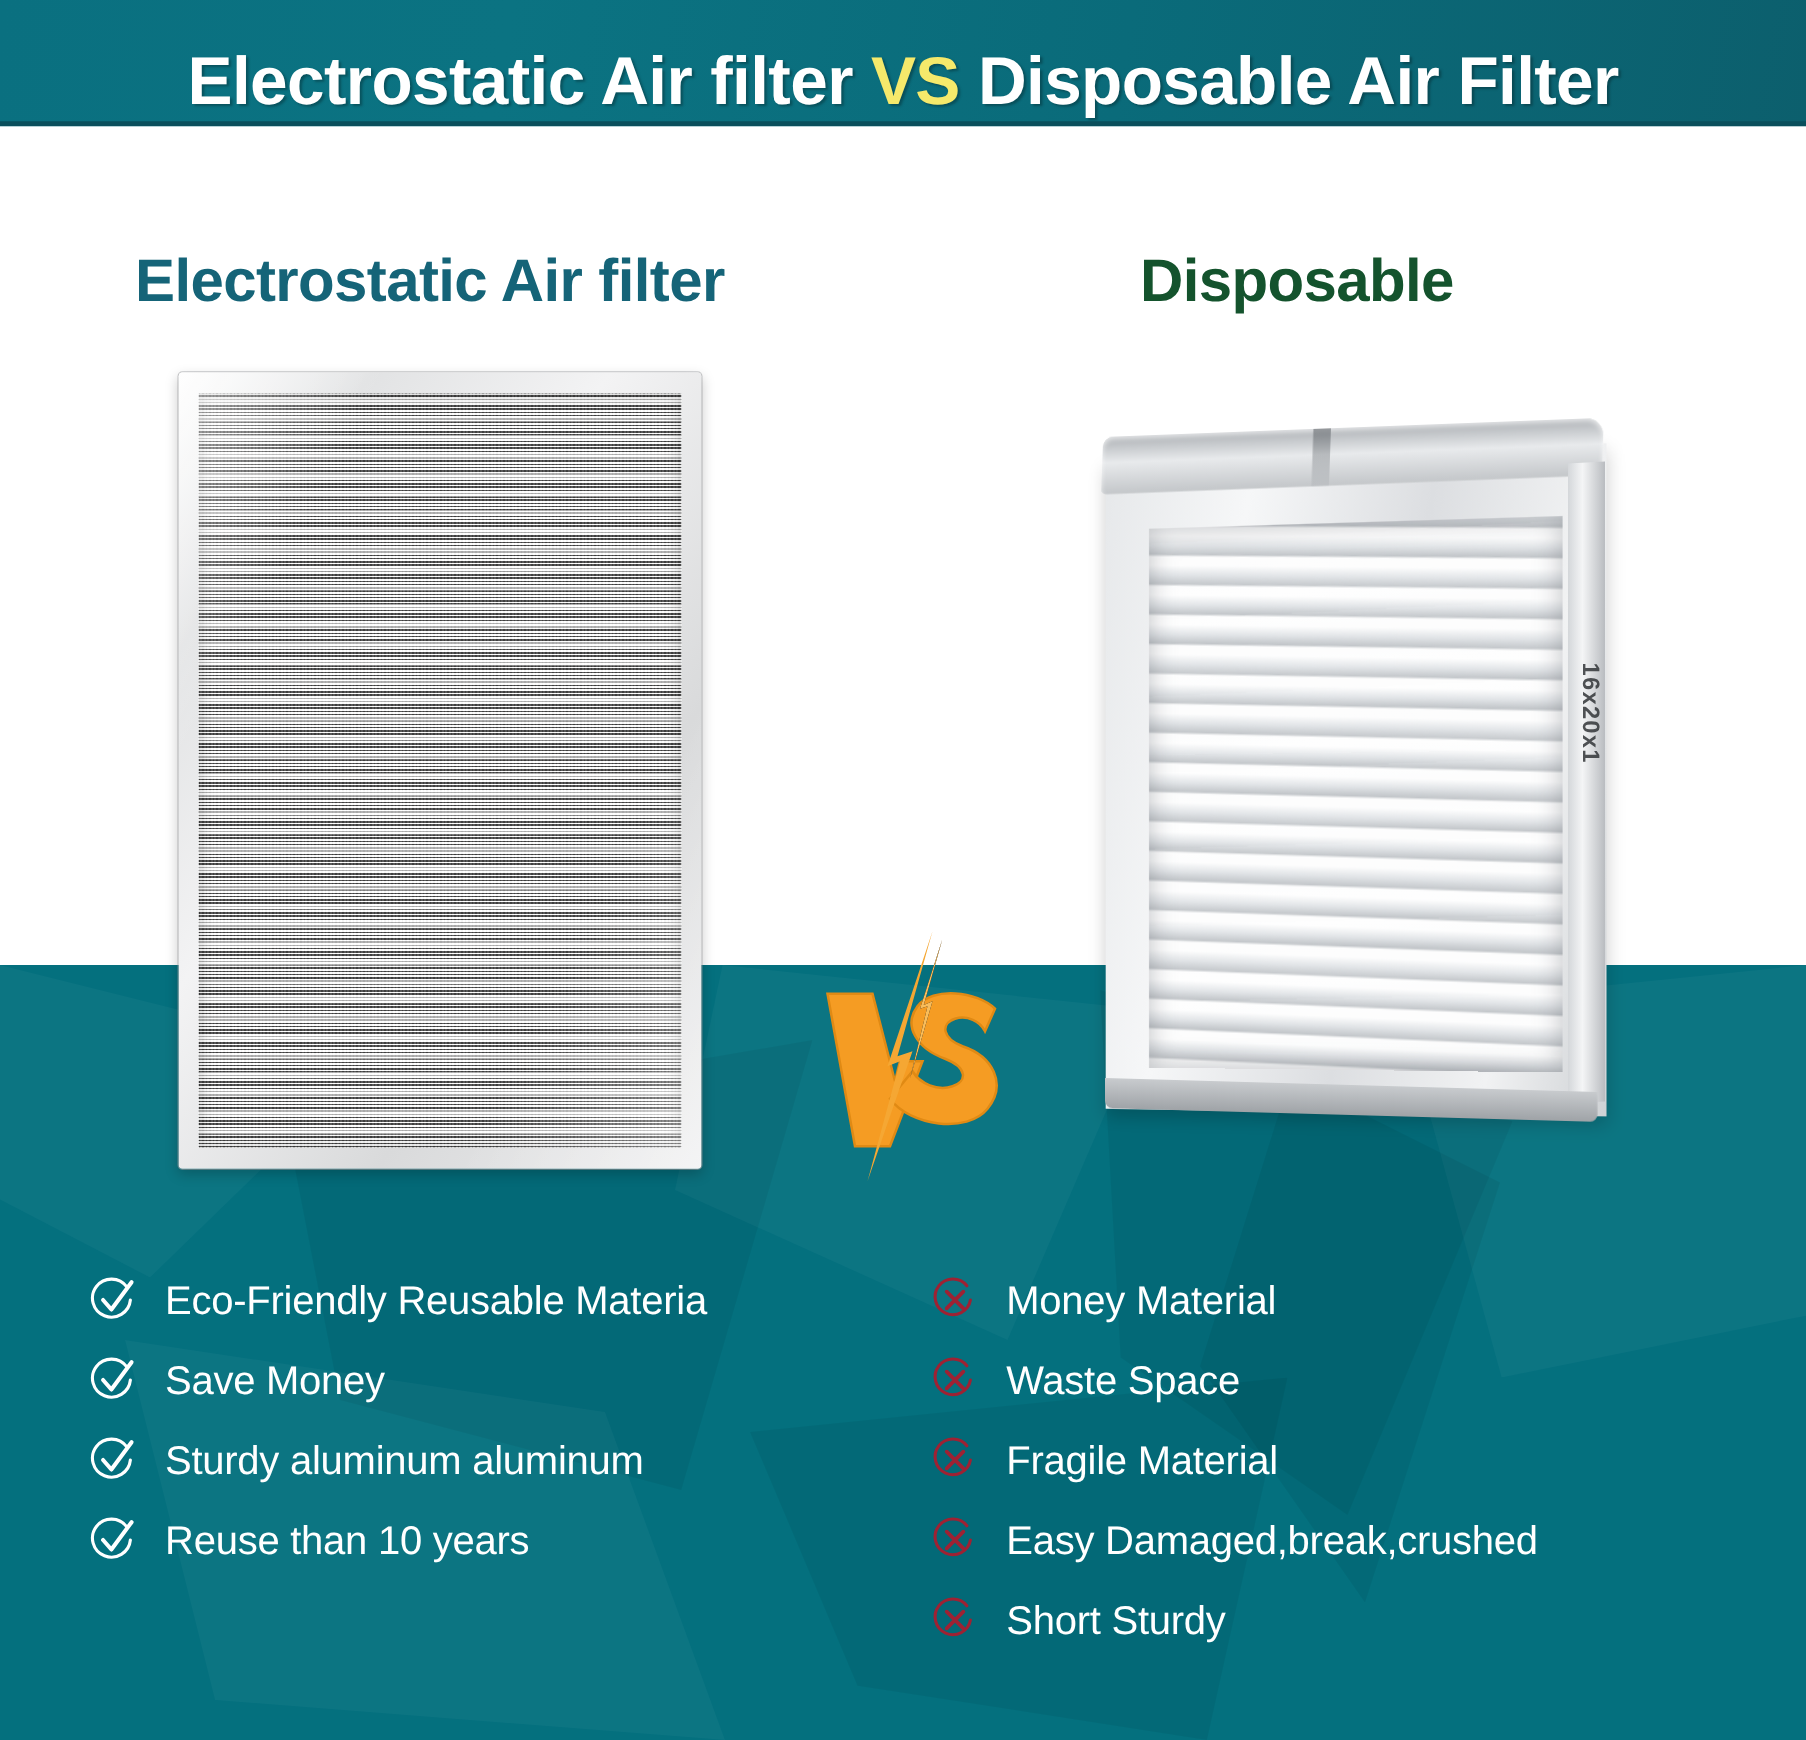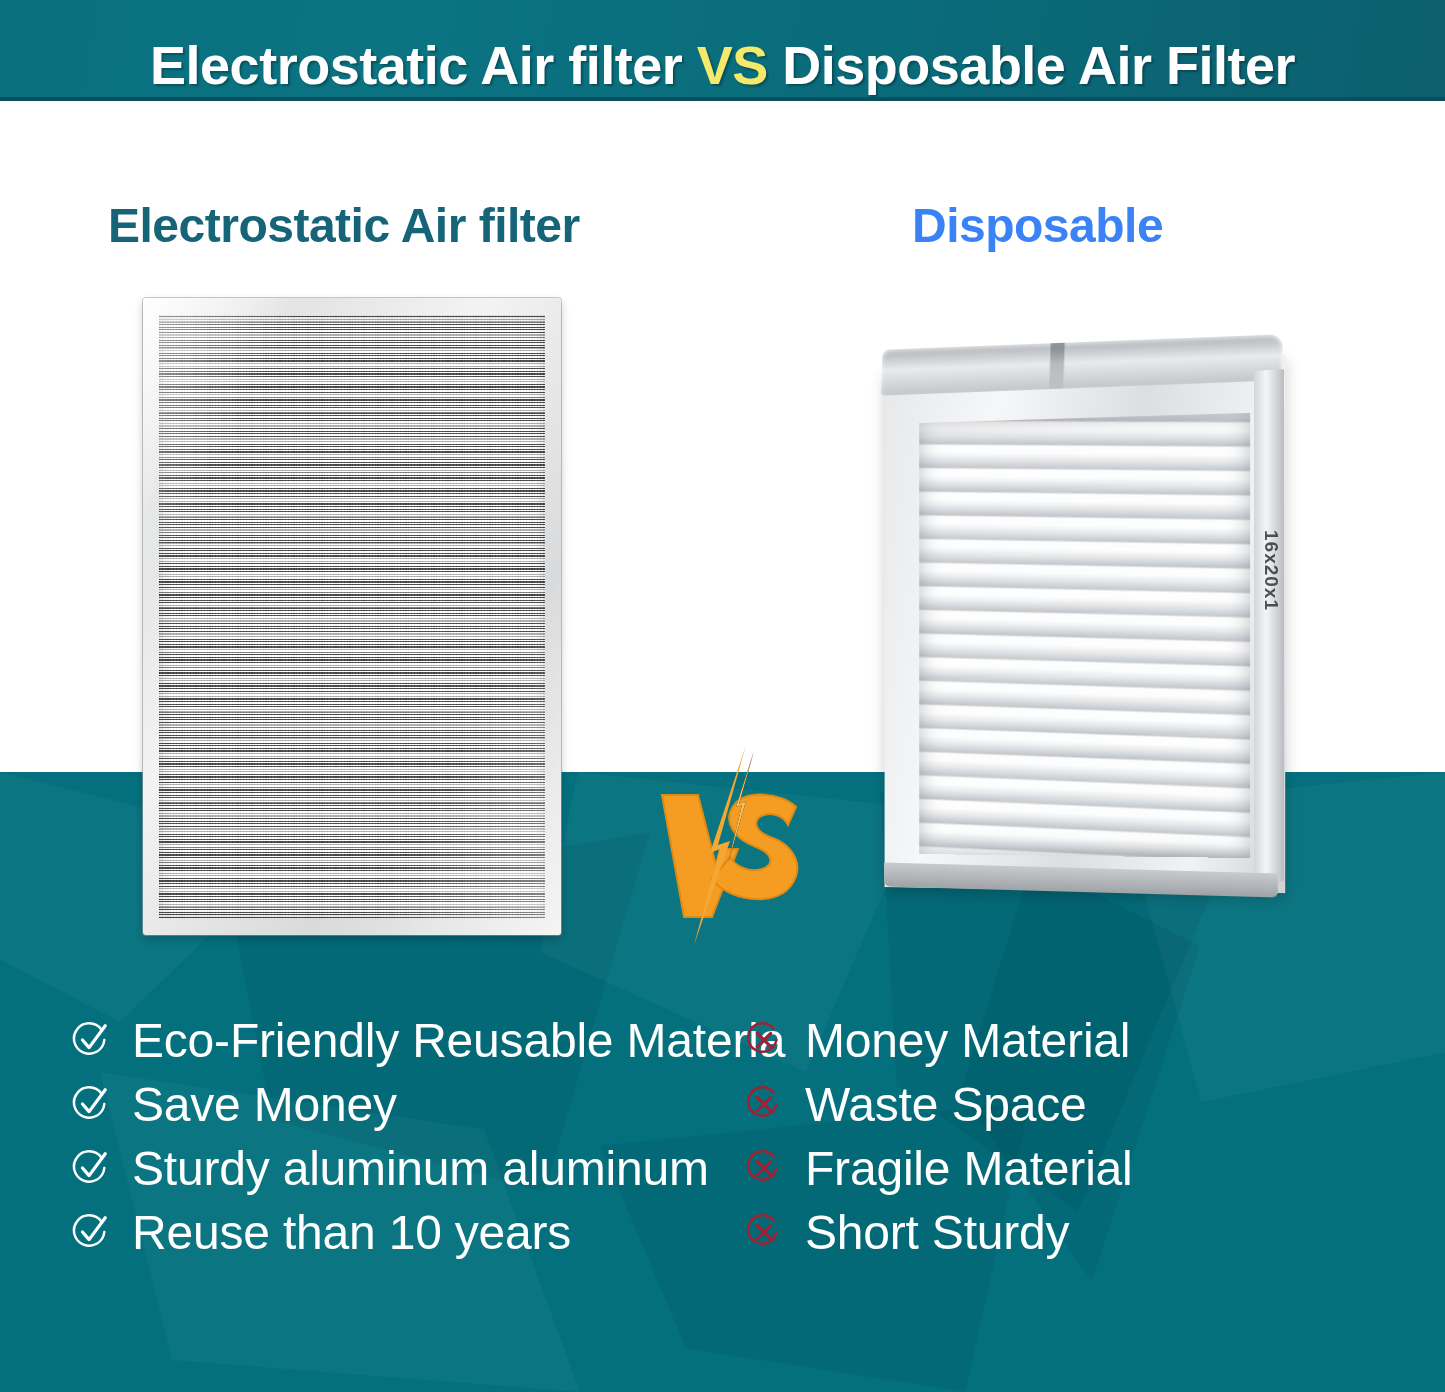--- a/index.html
+++ b/index.html
@@ -90,21 +90,21 @@
 
   
   .col-label {
     position: absolute;
     font-size: 48px;
     font-weight: bold;
     white-space: nowrap;
     letter-spacing: -0.5px;
   }
   .col-label.left  { left: 108px; top: 198px; color: #156478; }
-  .col-label.right { left: 912px; top: 198px; color: #3b82f6; }
+  .col-label.right { left: 912px; top: 198px; color: #14532d; }
 
   
   .electro-filter {
     position: absolute;
     left: 143px;
     top: 298px;
     width: 418px;
     height: 637px;
     background: linear-gradient(125deg, #fdfdfd 0%, #e2e3e4 18%, #f3f3f4 40%, #d9dadb 70%, #ededee 100%);
     border-radius: 3px;
@@ -251,21 +251,21 @@
     gap: 22px;
   }
   .feature-icon {
     flex: 0 0 auto;
     width: 38px;
     height: 38px;
     display: block;
   }
   .feature-text {
     color: #ffffff;
-    font-size: 48px;
+    font-size: 32px;
     white-space: nowrap;
     letter-spacing: -0.2px;
   }
 </style>
 </head>
 <body>
 
 <div class="header-banner">
   <div class="header-title">
     <span>Electrostatic Air filter</span>
@@ -374,15 +374,22 @@
       <path d="M30 8 A15 15 0 1 0 33 20" fill="none" stroke="#9e2233" stroke-width="2.6" stroke-linecap="round"></path>
       <path d="M13 13 L27 27 M27 13 L13 27" fill="none" stroke="#9e2233" stroke-width="3.2" stroke-linecap="round"></path>
     </svg>
     <span class="feature-text">Fragile Material</span>
   </li>
   <li class="feature-item">
     <svg class="feature-icon" viewBox="0 0 40 40">
       <path d="M30 8 A15 15 0 1 0 33 20" fill="none" stroke="#9e2233" stroke-width="2.6" stroke-linecap="round"></path>
       <path d="M13 13 L27 27 M27 13 L13 27" fill="none" stroke="#9e2233" stroke-width="3.2" stroke-linecap="round"></path>
     </svg>
+    <span class="feature-text">Easy Damaged,break,crushed</span>
+  </li>
+  <li class="feature-item">
+    <svg class="feature-icon" viewBox="0 0 40 40">
+      <path d="M30 8 A15 15 0 1 0 33 20" fill="none" stroke="#9e2233" stroke-width="2.6" stroke-linecap="round"></path>
+      <path d="M13 13 L27 27 M27 13 L13 27" fill="none" stroke="#9e2233" stroke-width="3.2" stroke-linecap="round"></path>
+    </svg>
     <span class="feature-text">Short Sturdy</span>
   </li>
 </ul>
 
 </body></html>

